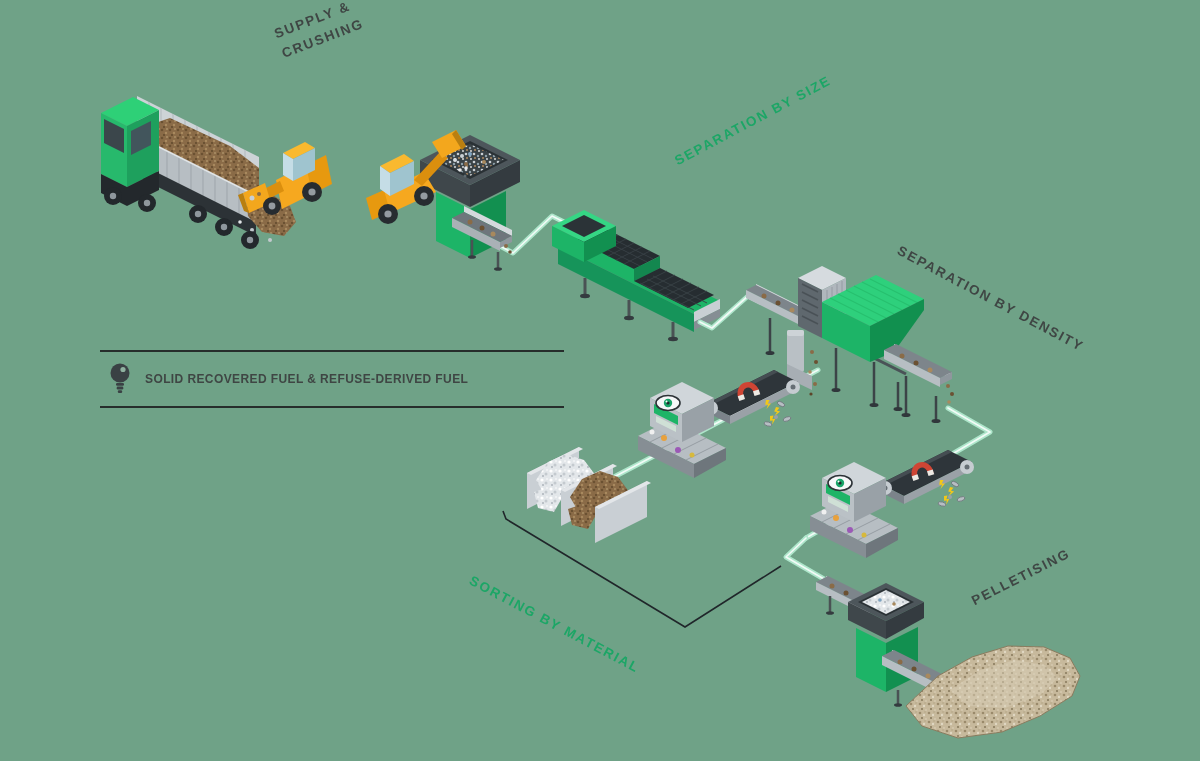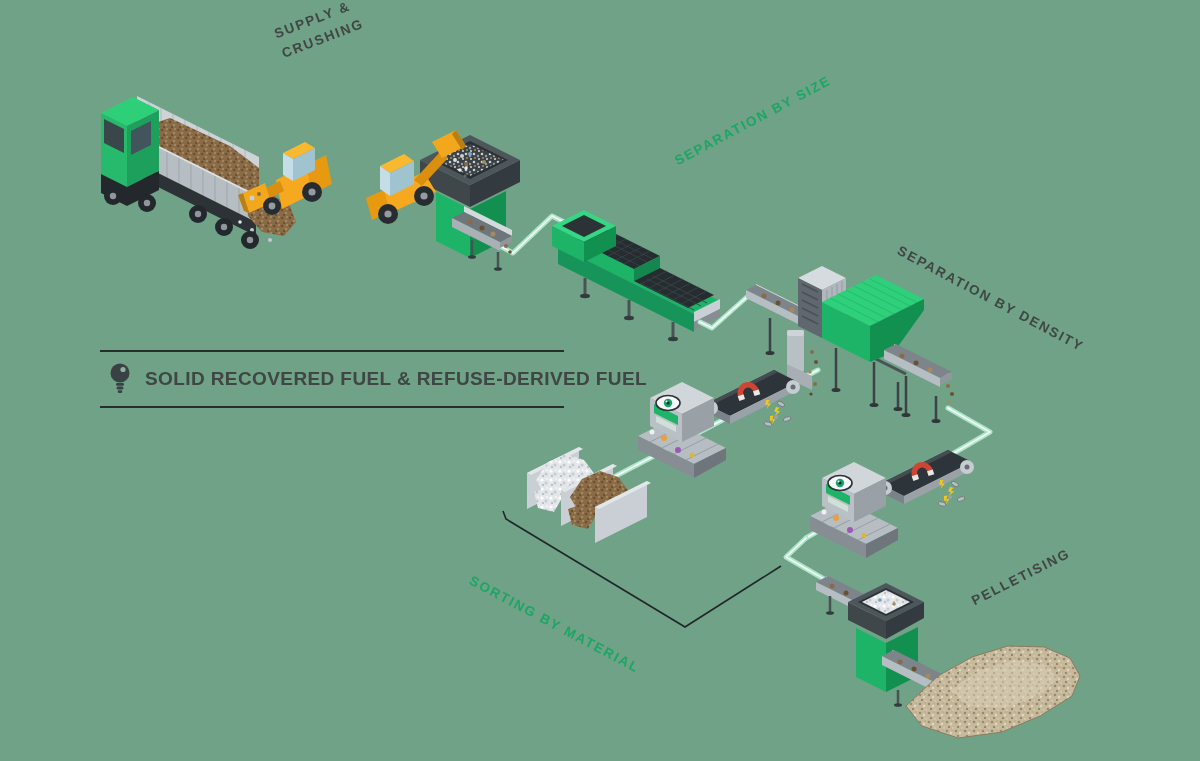--- a/index.html
+++ b/index.html
@@ -21,21 +21,21 @@
   .rot-up28{transform:rotate(-28deg);}
   .rot-dn28{transform:rotate(28deg);}
   .rot-up27{transform:rotate(-27deg);}
   #legend{
     position:absolute;left:100px;top:350px;width:464px;height:54px;
     border-top:2px solid #262d2b;border-bottom:2px solid #262d2b;
     display:flex;align-items:center;
   }
   #legend .bulb{margin-left:8px;flex:0 0 auto;display:block;}
   #legend .legend-text{
-    margin-left:13px;color:#3F4644;font-weight:700;font-size:19px;
+    margin-left:13px;color:#3F4644;font-weight:700;font-size:12px;
     letter-spacing:0.4px;white-space:nowrap;
   }
 </style>
 </head>
 <body>
 
 <div id="canvas">
 
 <svg id="scene" width="1200" height="761" viewBox="0 0 1200 761">
   <defs>

